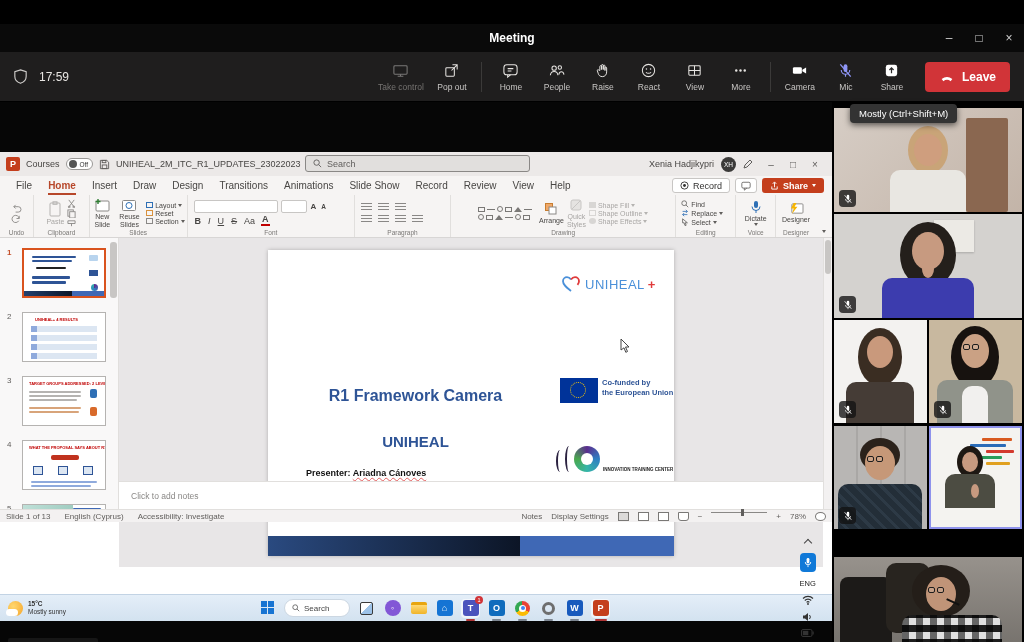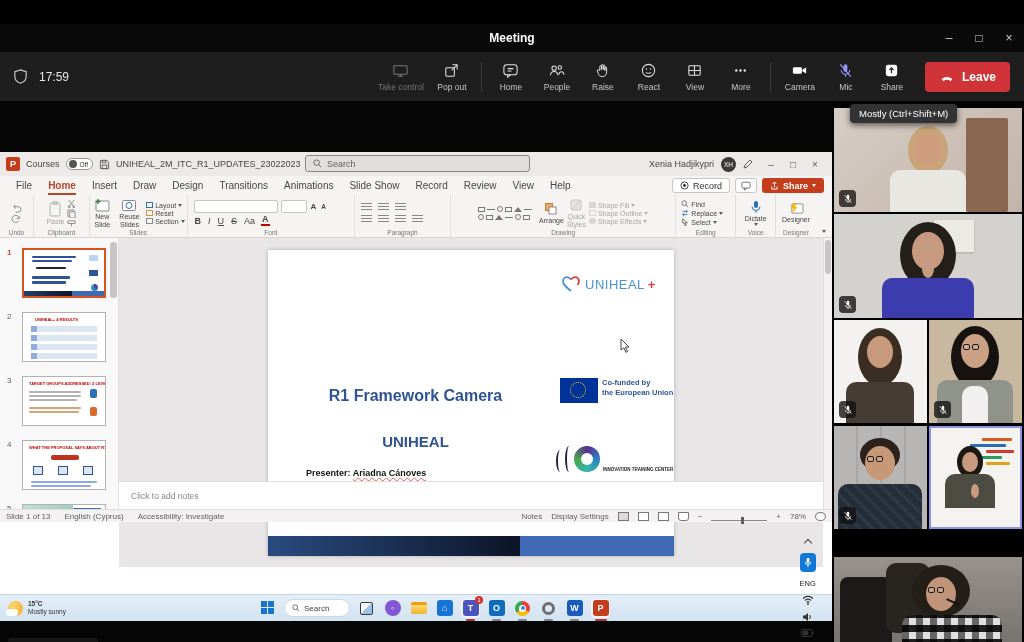--- a/index.html
+++ b/index.html
@@ -101,21 +101,21 @@
   .itc-swirl::after{content:"";position:absolute;left:7px;top:7px;width:12px;height:12px;border-radius:50%;background:#fff;}
   .itc-arcs{width:8px;height:22px;border-left:2px solid #2b2240;border-radius:50% 0 0 50%;margin-right:-2px;}
   .itc-cap{font-size:4.5px;color:#222;font-weight:bold;white-space:nowrap;}
   .s-bar{position:absolute;left:0;bottom:0;width:100%;height:20px;display:flex;}
   .s-bar .b1{width:62%;background:linear-gradient(to right,#2a4a80,#0c1526);}
   .s-bar .b2{width:38%;background:#3f68b5;}
   .cursor{position:absolute;z-index:5;}
 
   
   .p-status{left:0;top:357px;width:832px;height:13px;background:#f3f1f1;border-top:1px solid #e1dfdd;display:flex;align-items:center;font-size:8px;color:#605e5c;padding:0 6px;gap:14px;}
-  .st-right{margin-left:auto;display:flex;align-items:flex-end;gap:9px;}
+  .st-right{margin-left:auto;display:flex;align-items:flex-start;gap:9px;}
   .viewico{width:11px;height:9px;border:1px solid #7a7876;background:#fff;}
   .viewico.active{background:#dcdad9;}
   .zoomtrack{width:56px;height:1px;background:#8a8886;position:relative;}
   .zoomknob{position:absolute;left:30px;top:-3px;width:3px;height:7px;background:#605e5c;}
 
   
   .wtb{left:0;top:492px;width:832px;height:27px;background:linear-gradient(#e4eef8,#d3e2f0);border-top:1px solid #c2d3e4;display:flex;align-items:center;}
   .weather{display:flex;align-items:center;gap:5px;padding-left:8px;width:180px;}
   .wsun{width:15px;height:15px;border-radius:50%;background:radial-gradient(circle at 35% 35%,#ffd76e,#f6a52a);position:relative;}
   .wsun::after{content:"";position:absolute;left:-2px;bottom:0;width:12px;height:7px;background:#fff;border-radius:6px;}

